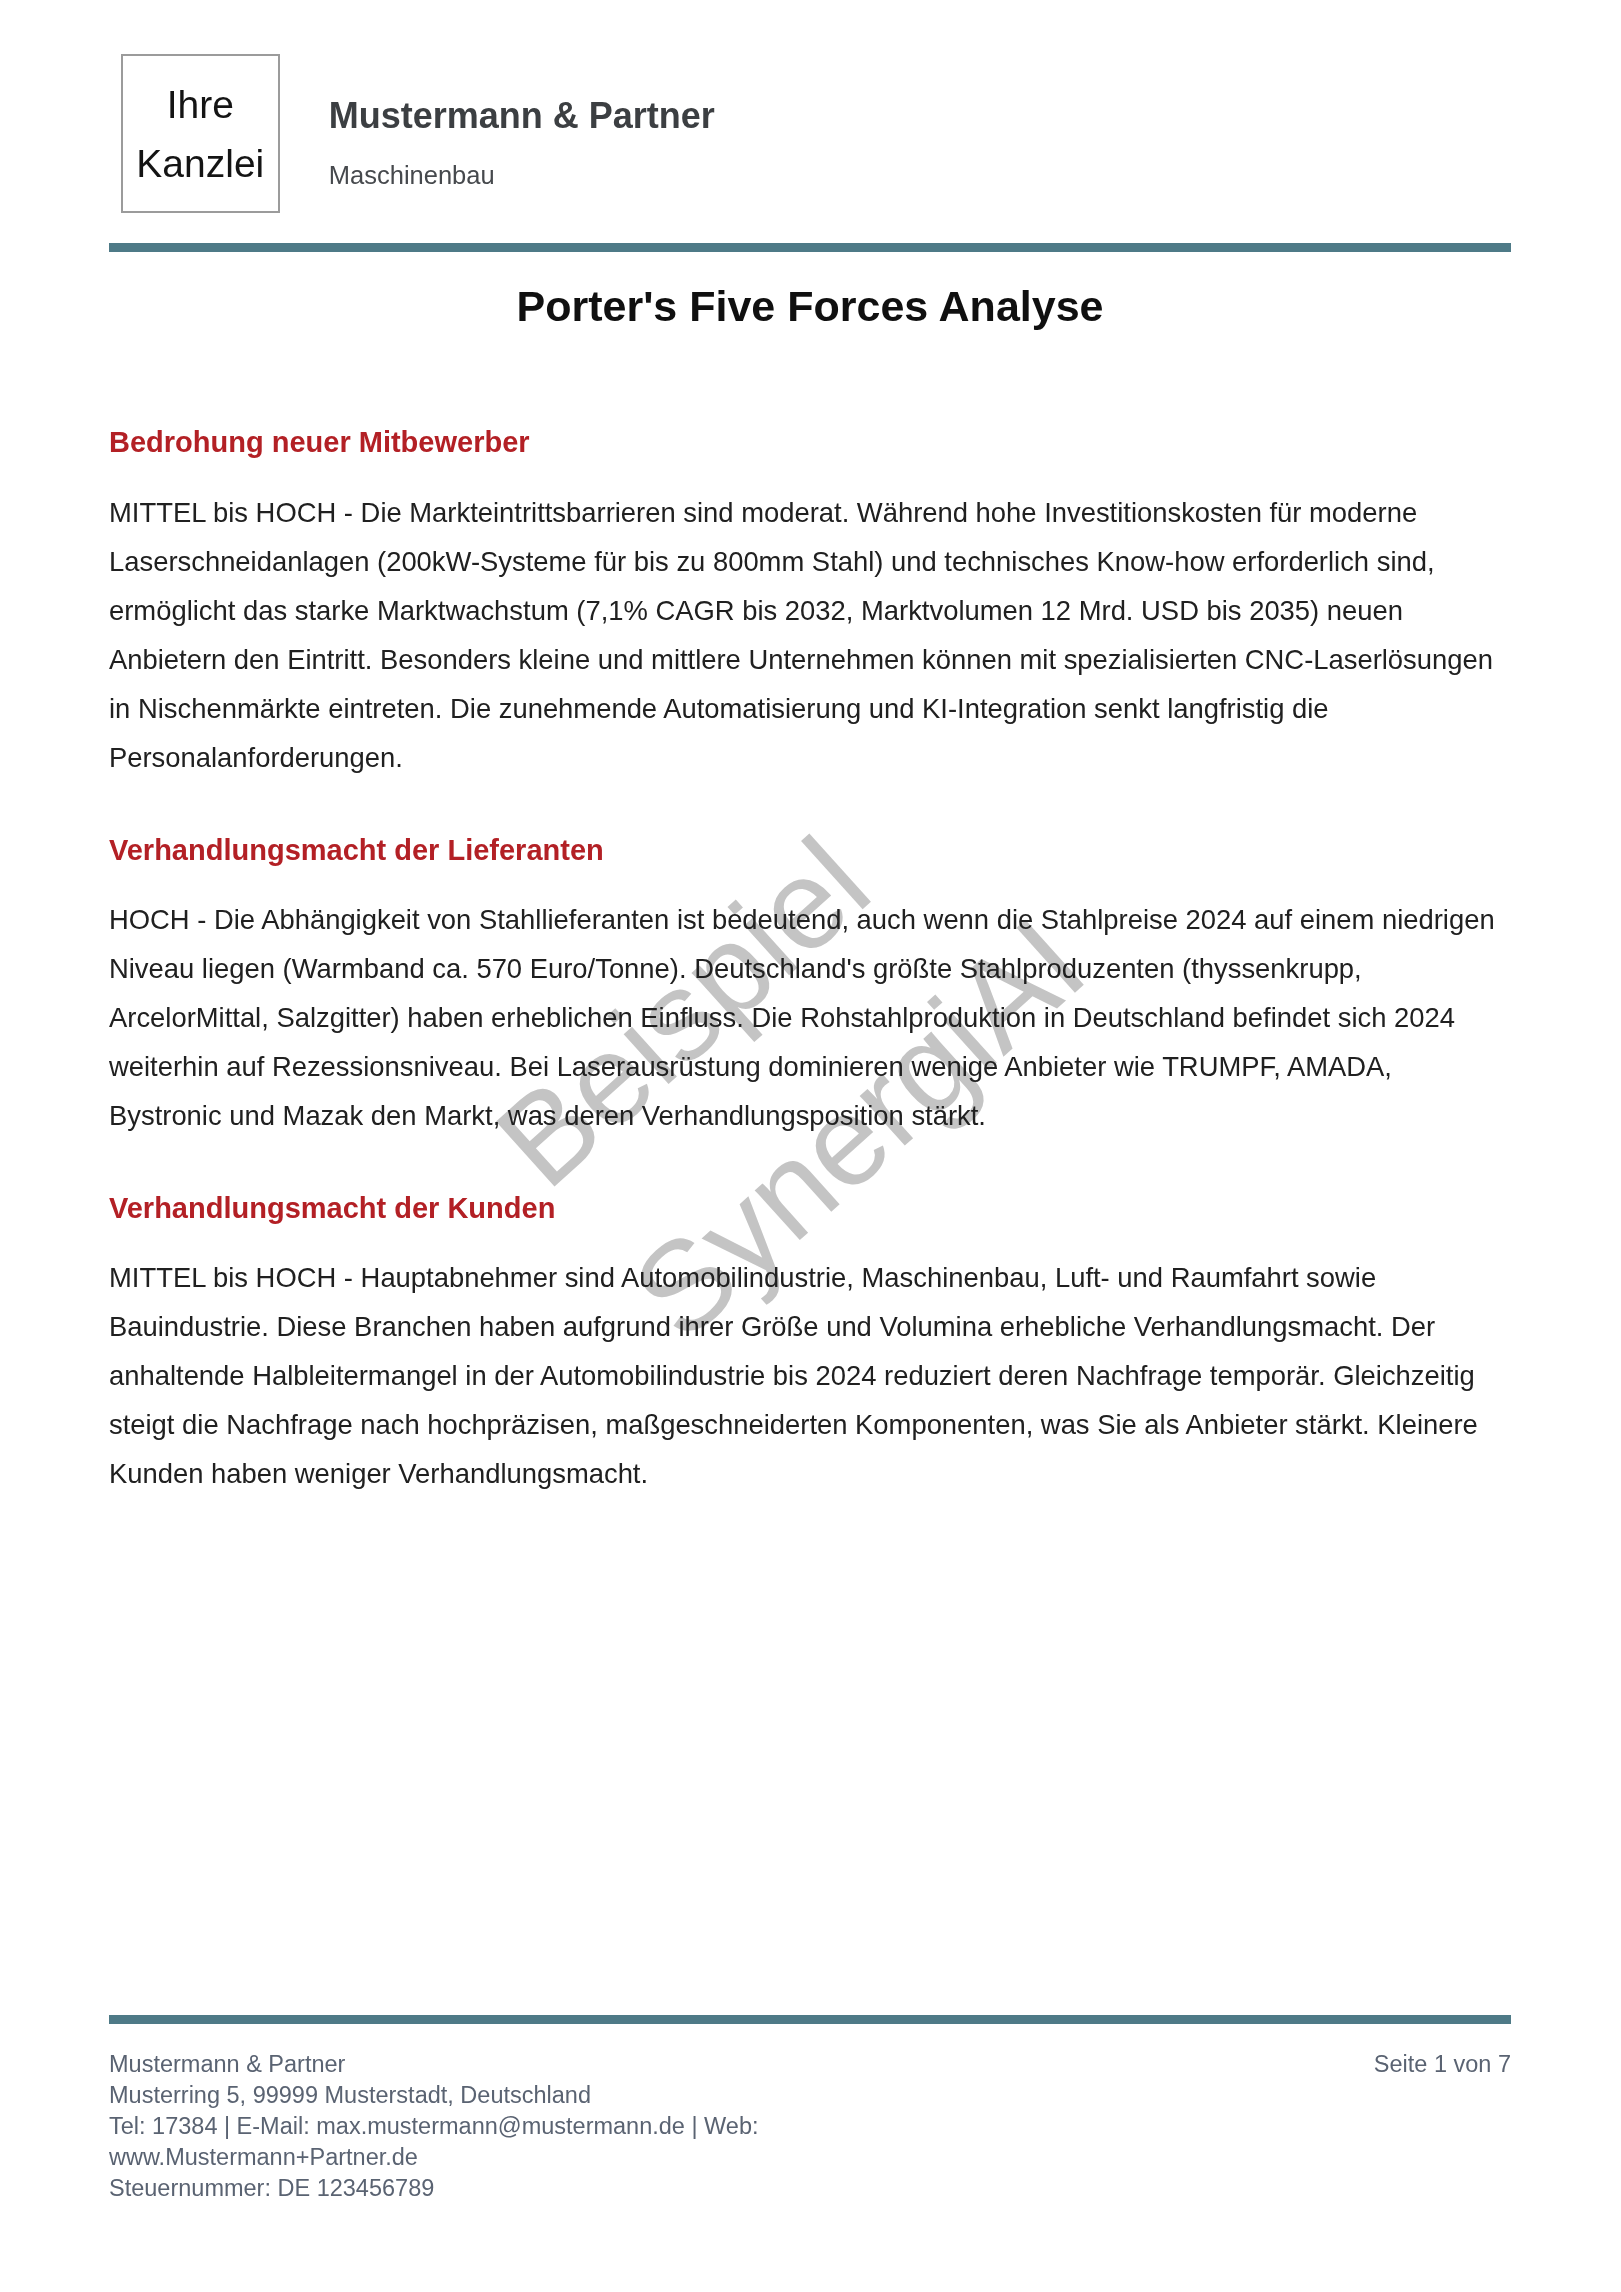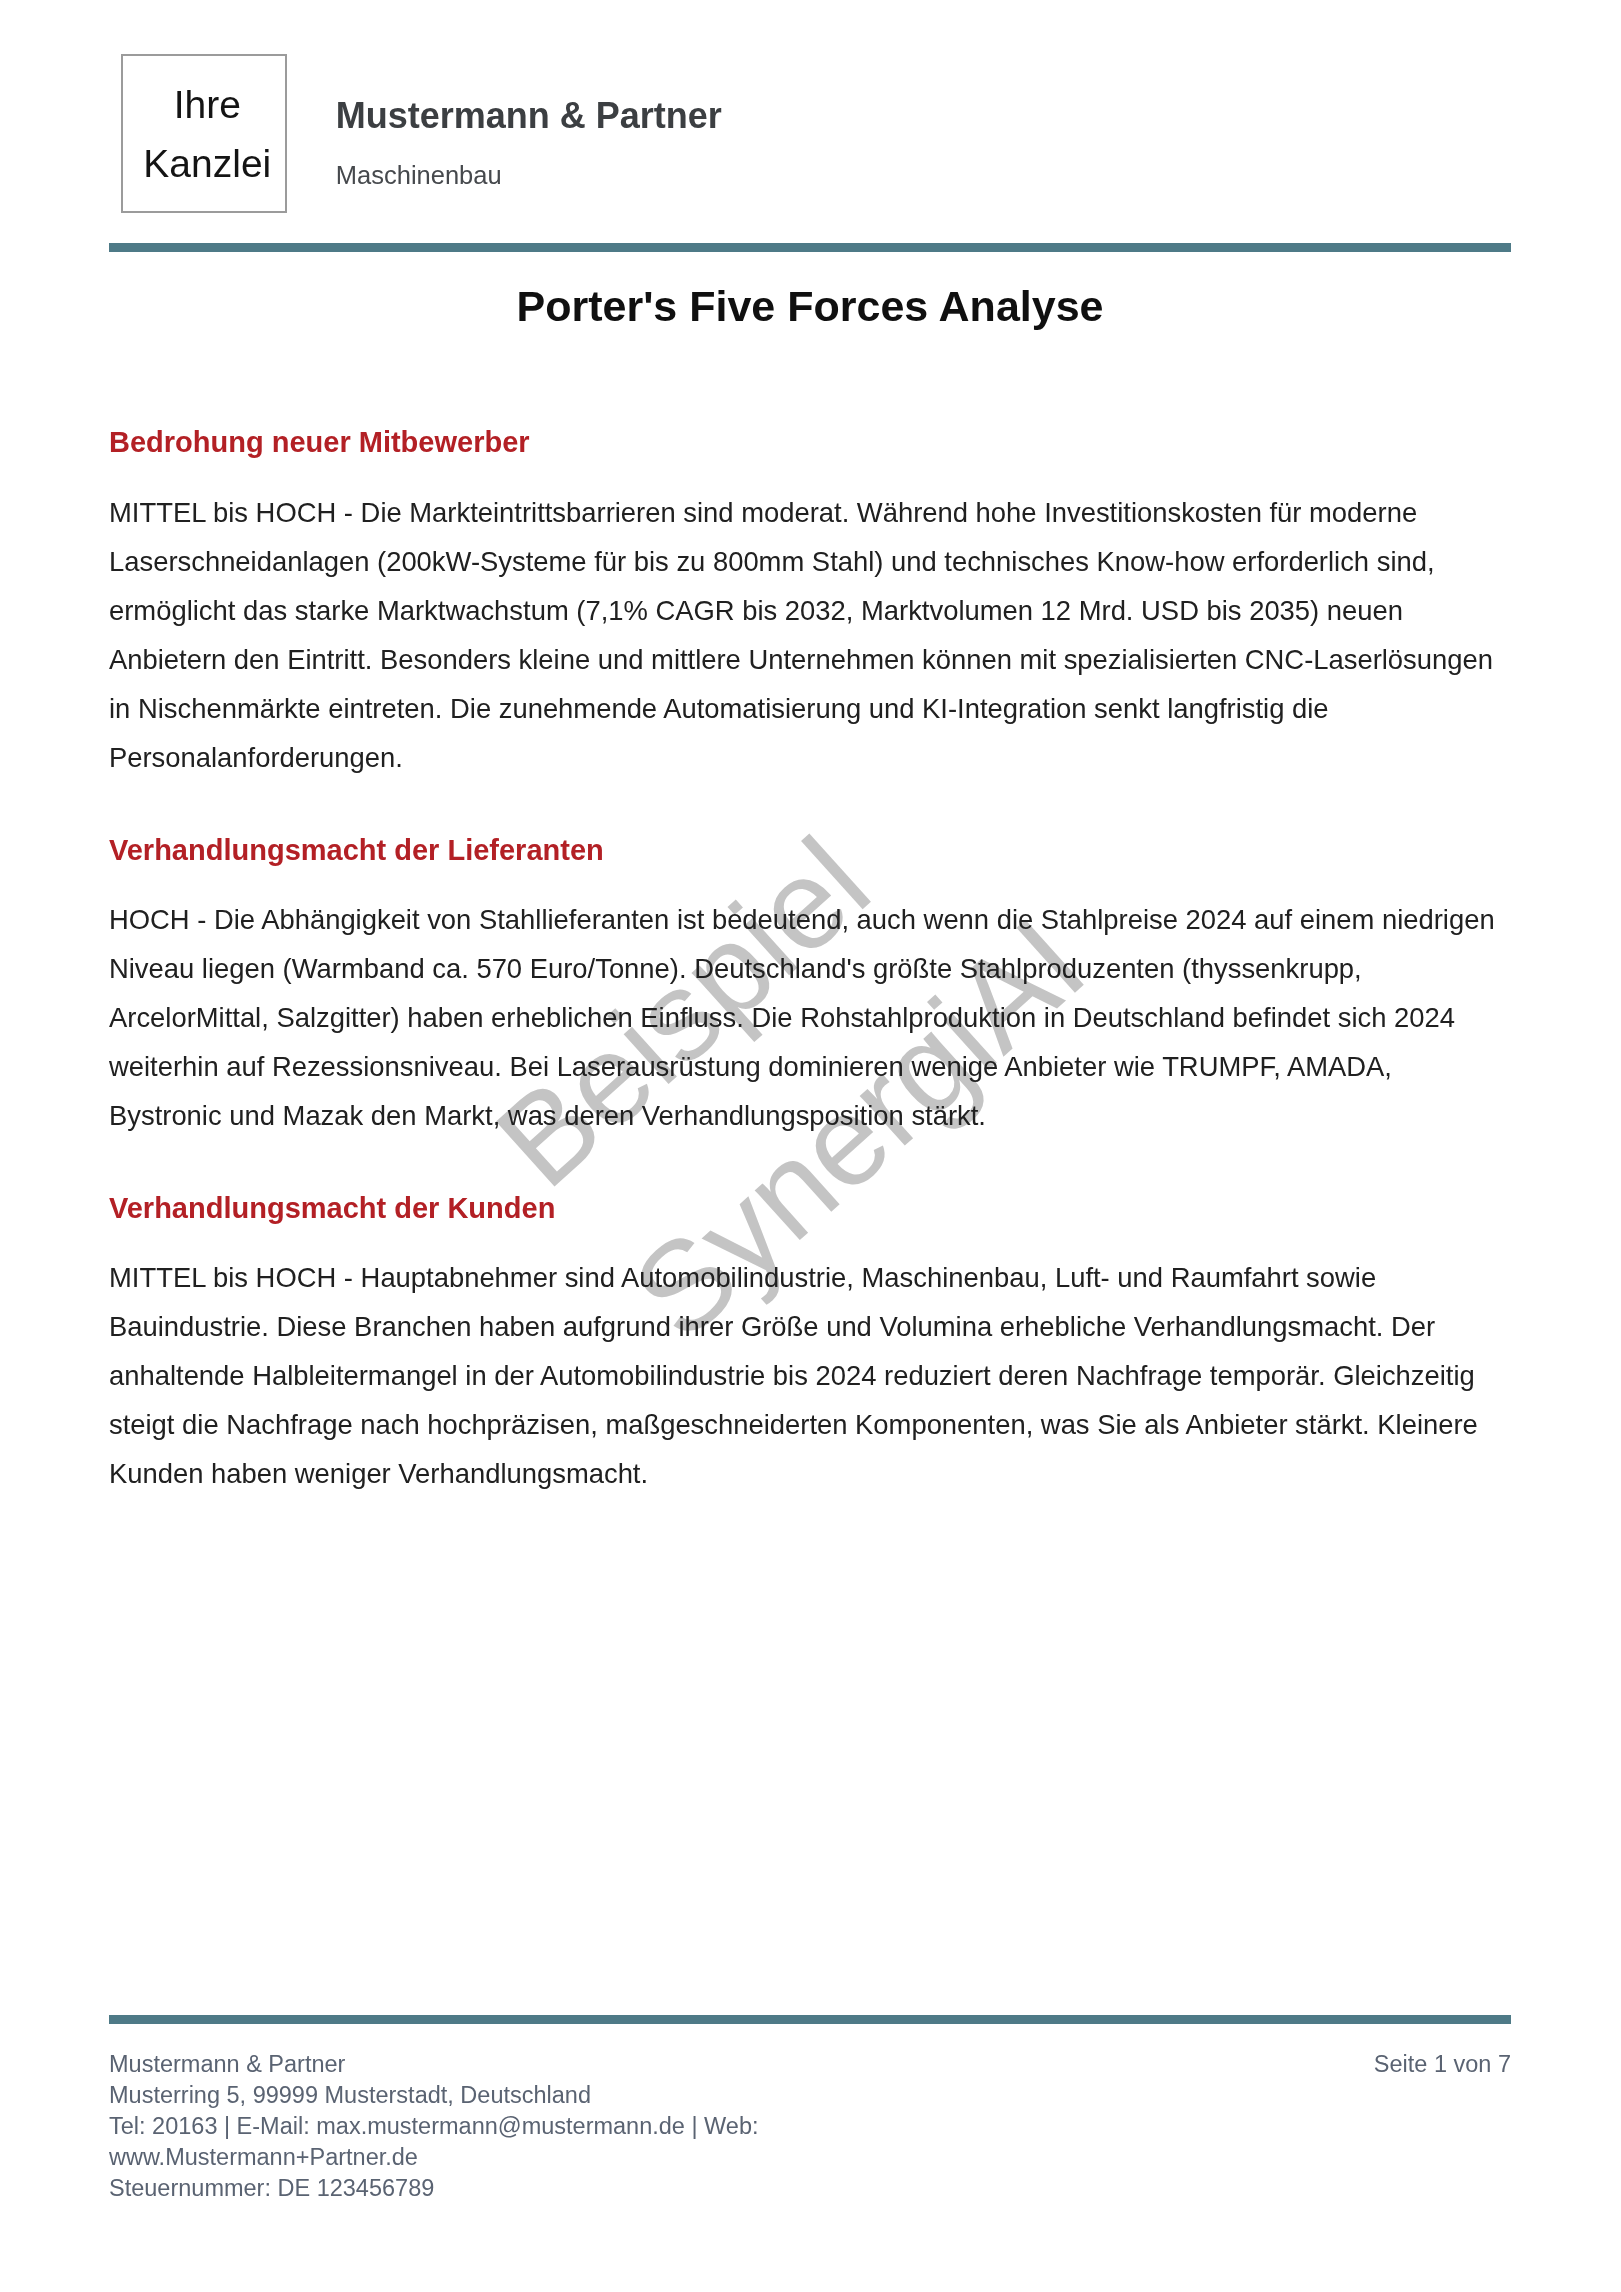--- a/index.html
+++ b/index.html
@@ -13,21 +13,21 @@
   .content { position:relative; z-index:1; padding:54px 110px 0 109px; }
 
   
   .header { display:flex; align-items:flex-start; }
   .logo-box {
     width:155px; height:155px;
     border:2px solid #9b9b9b;
     box-sizing:content-box;
     margin-left:11.8px;
     display:flex; flex-direction:column; align-items:center; justify-content:center;
-    font-size:39px; line-height:59px; color:#141414; text-align:center;padding-left:7px;
+    font-size:39px; line-height:59px; color:#141414; text-align:center;
   }
   .brand { margin-left:49px; padding-top:41px; }
   .brand-name { font-size:36px; font-weight:bold; color:#3c3f42; }
   .brand-sub { font-size:25.5px; color:#46494d; margin-top:23.5px; }
 
   .divider { height:8.8px; background:#4e7a87; margin-top:30px; }
 
   .doc-title {
     text-align:center; font-size:43px; font-weight:bold; color:#101010;
     margin:29px 0 0; line-height:1.2;
@@ -104,20 +104,20 @@
   </div>
 
   <div class="footer">
     <div class="footer-bar"></div>
     <div class="footer-body">
       <div class="footer-row1">
         <span>Mustermann &amp; Partner</span>
         <span>Seite 1 von 7</span>
       </div>
       <div>Musterring 5, 99999 Musterstadt, Deutschland</div>
-      <div>Tel: 20163 | E-Mail: max.mustermann@mustermann.de | Web:</div>
+      <div>Tel: 17384 | E-Mail: max.mustermann@mustermann.de | Web:</div>
       <div>www.Mustermann+Partner.de</div>
       <div>Steuernummer: DE 123456789</div>
     </div>
   </div>
 
 </div>
 
 
 </body></html>

